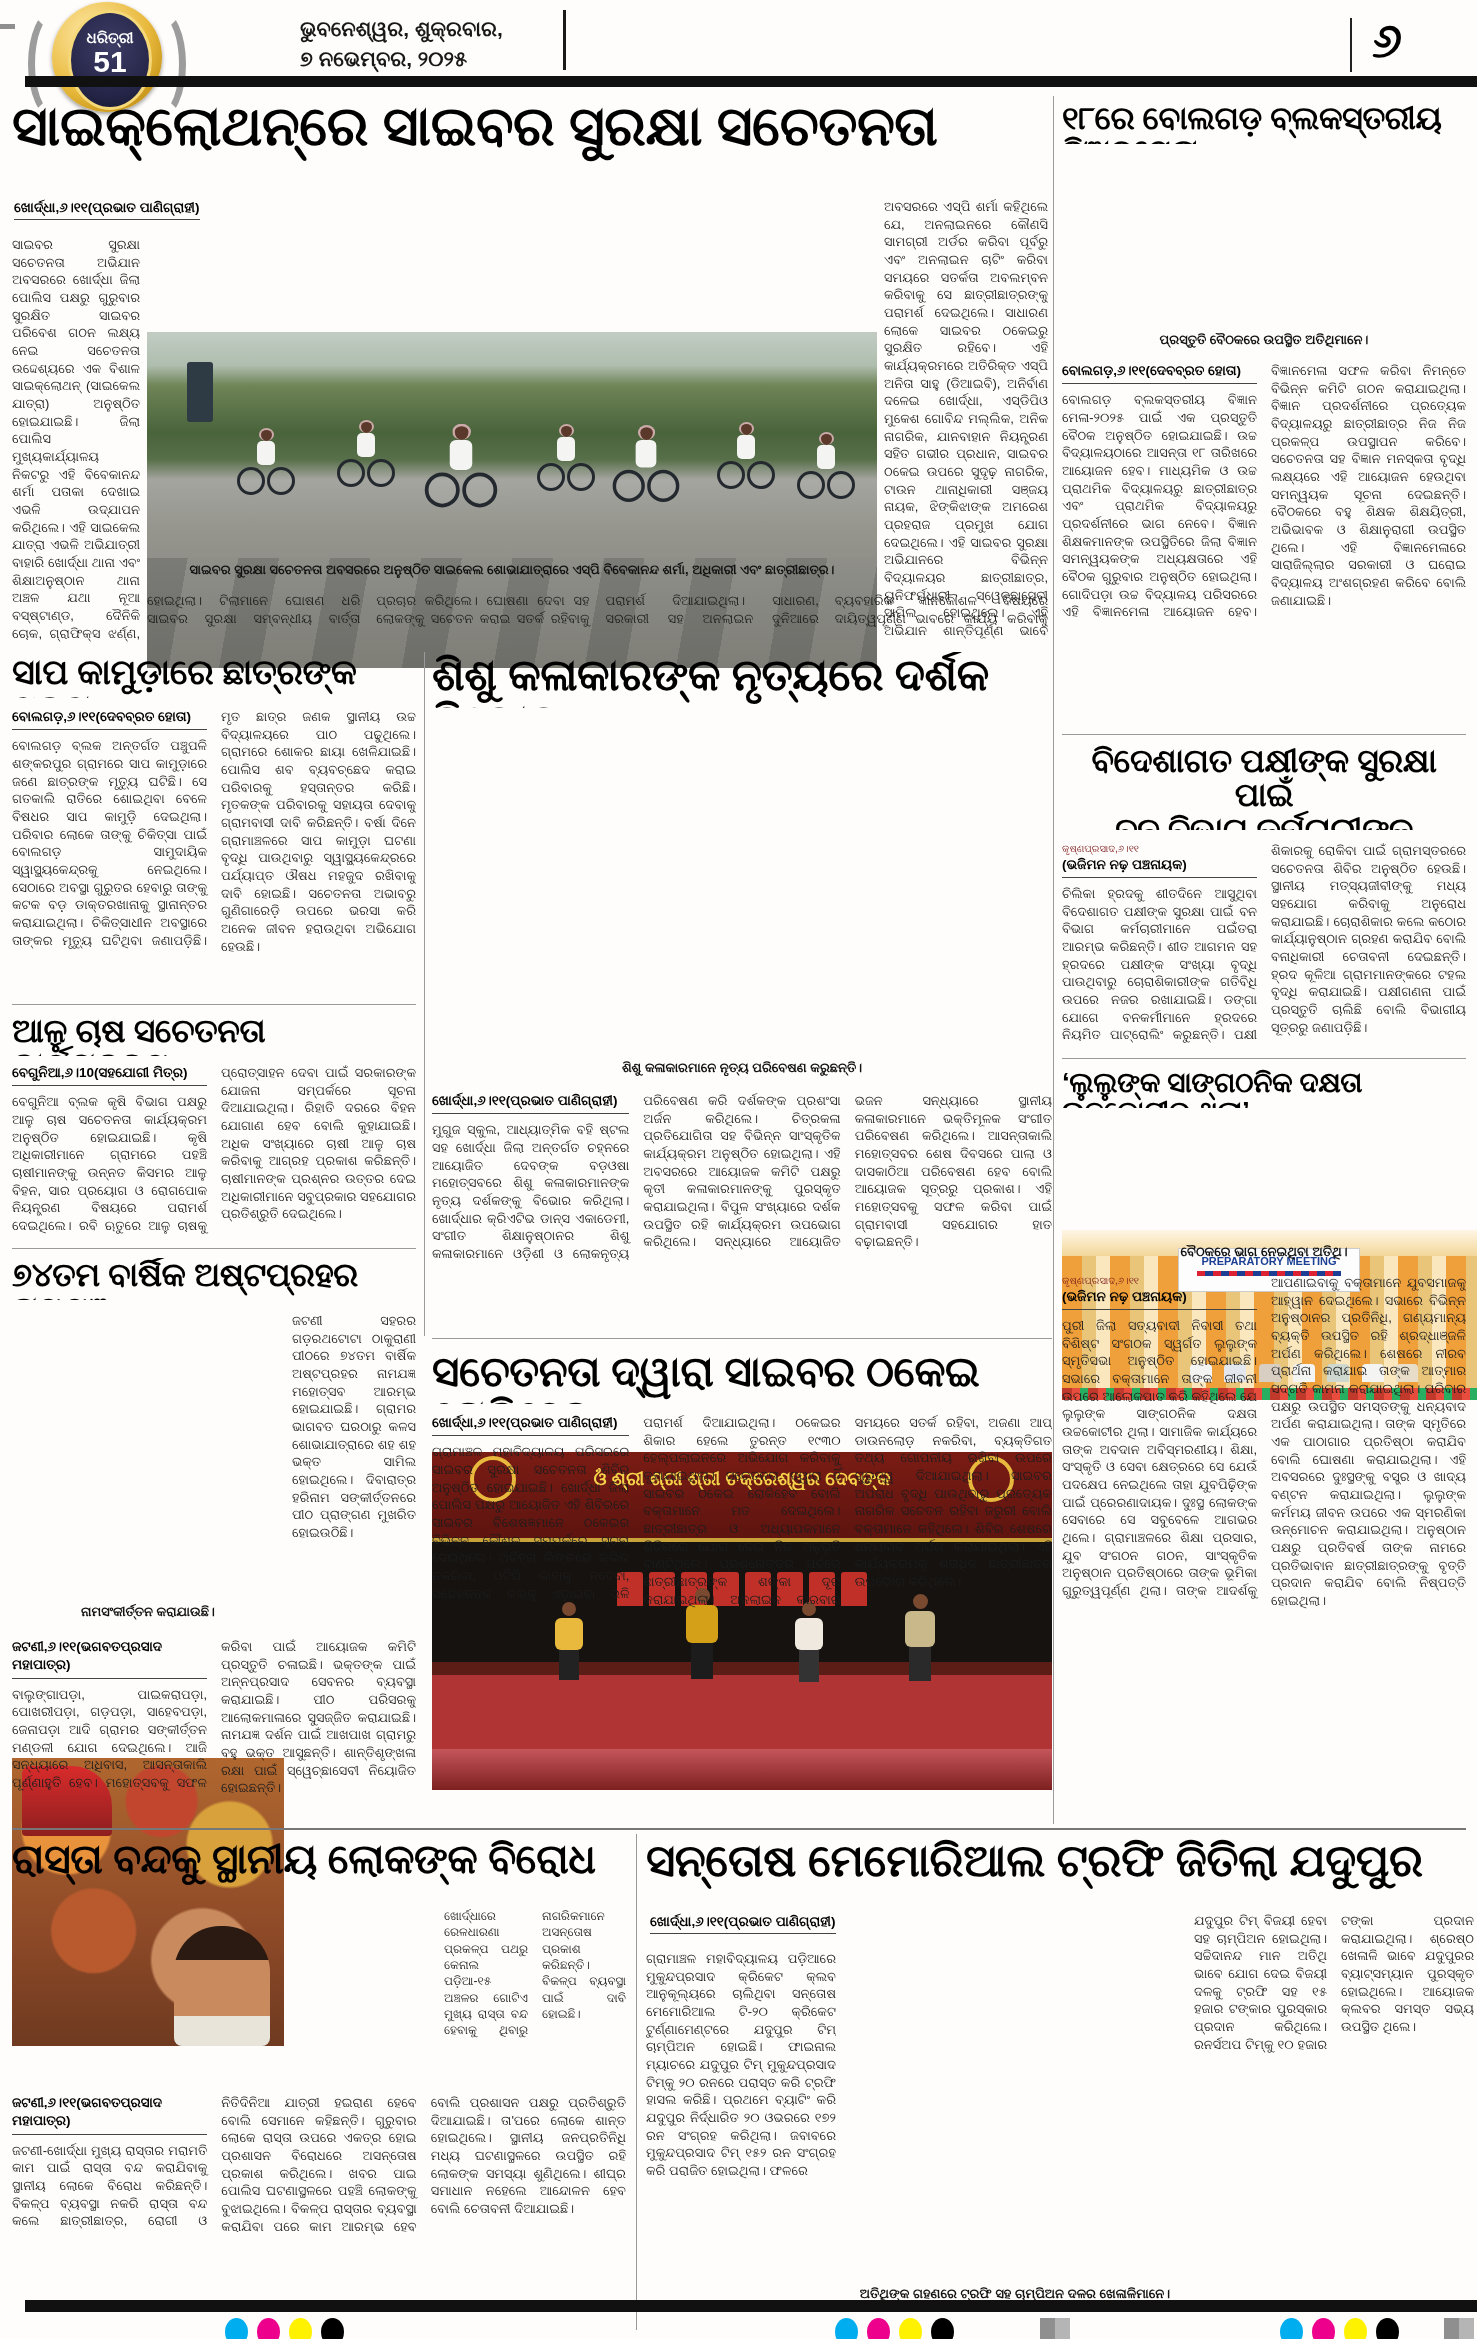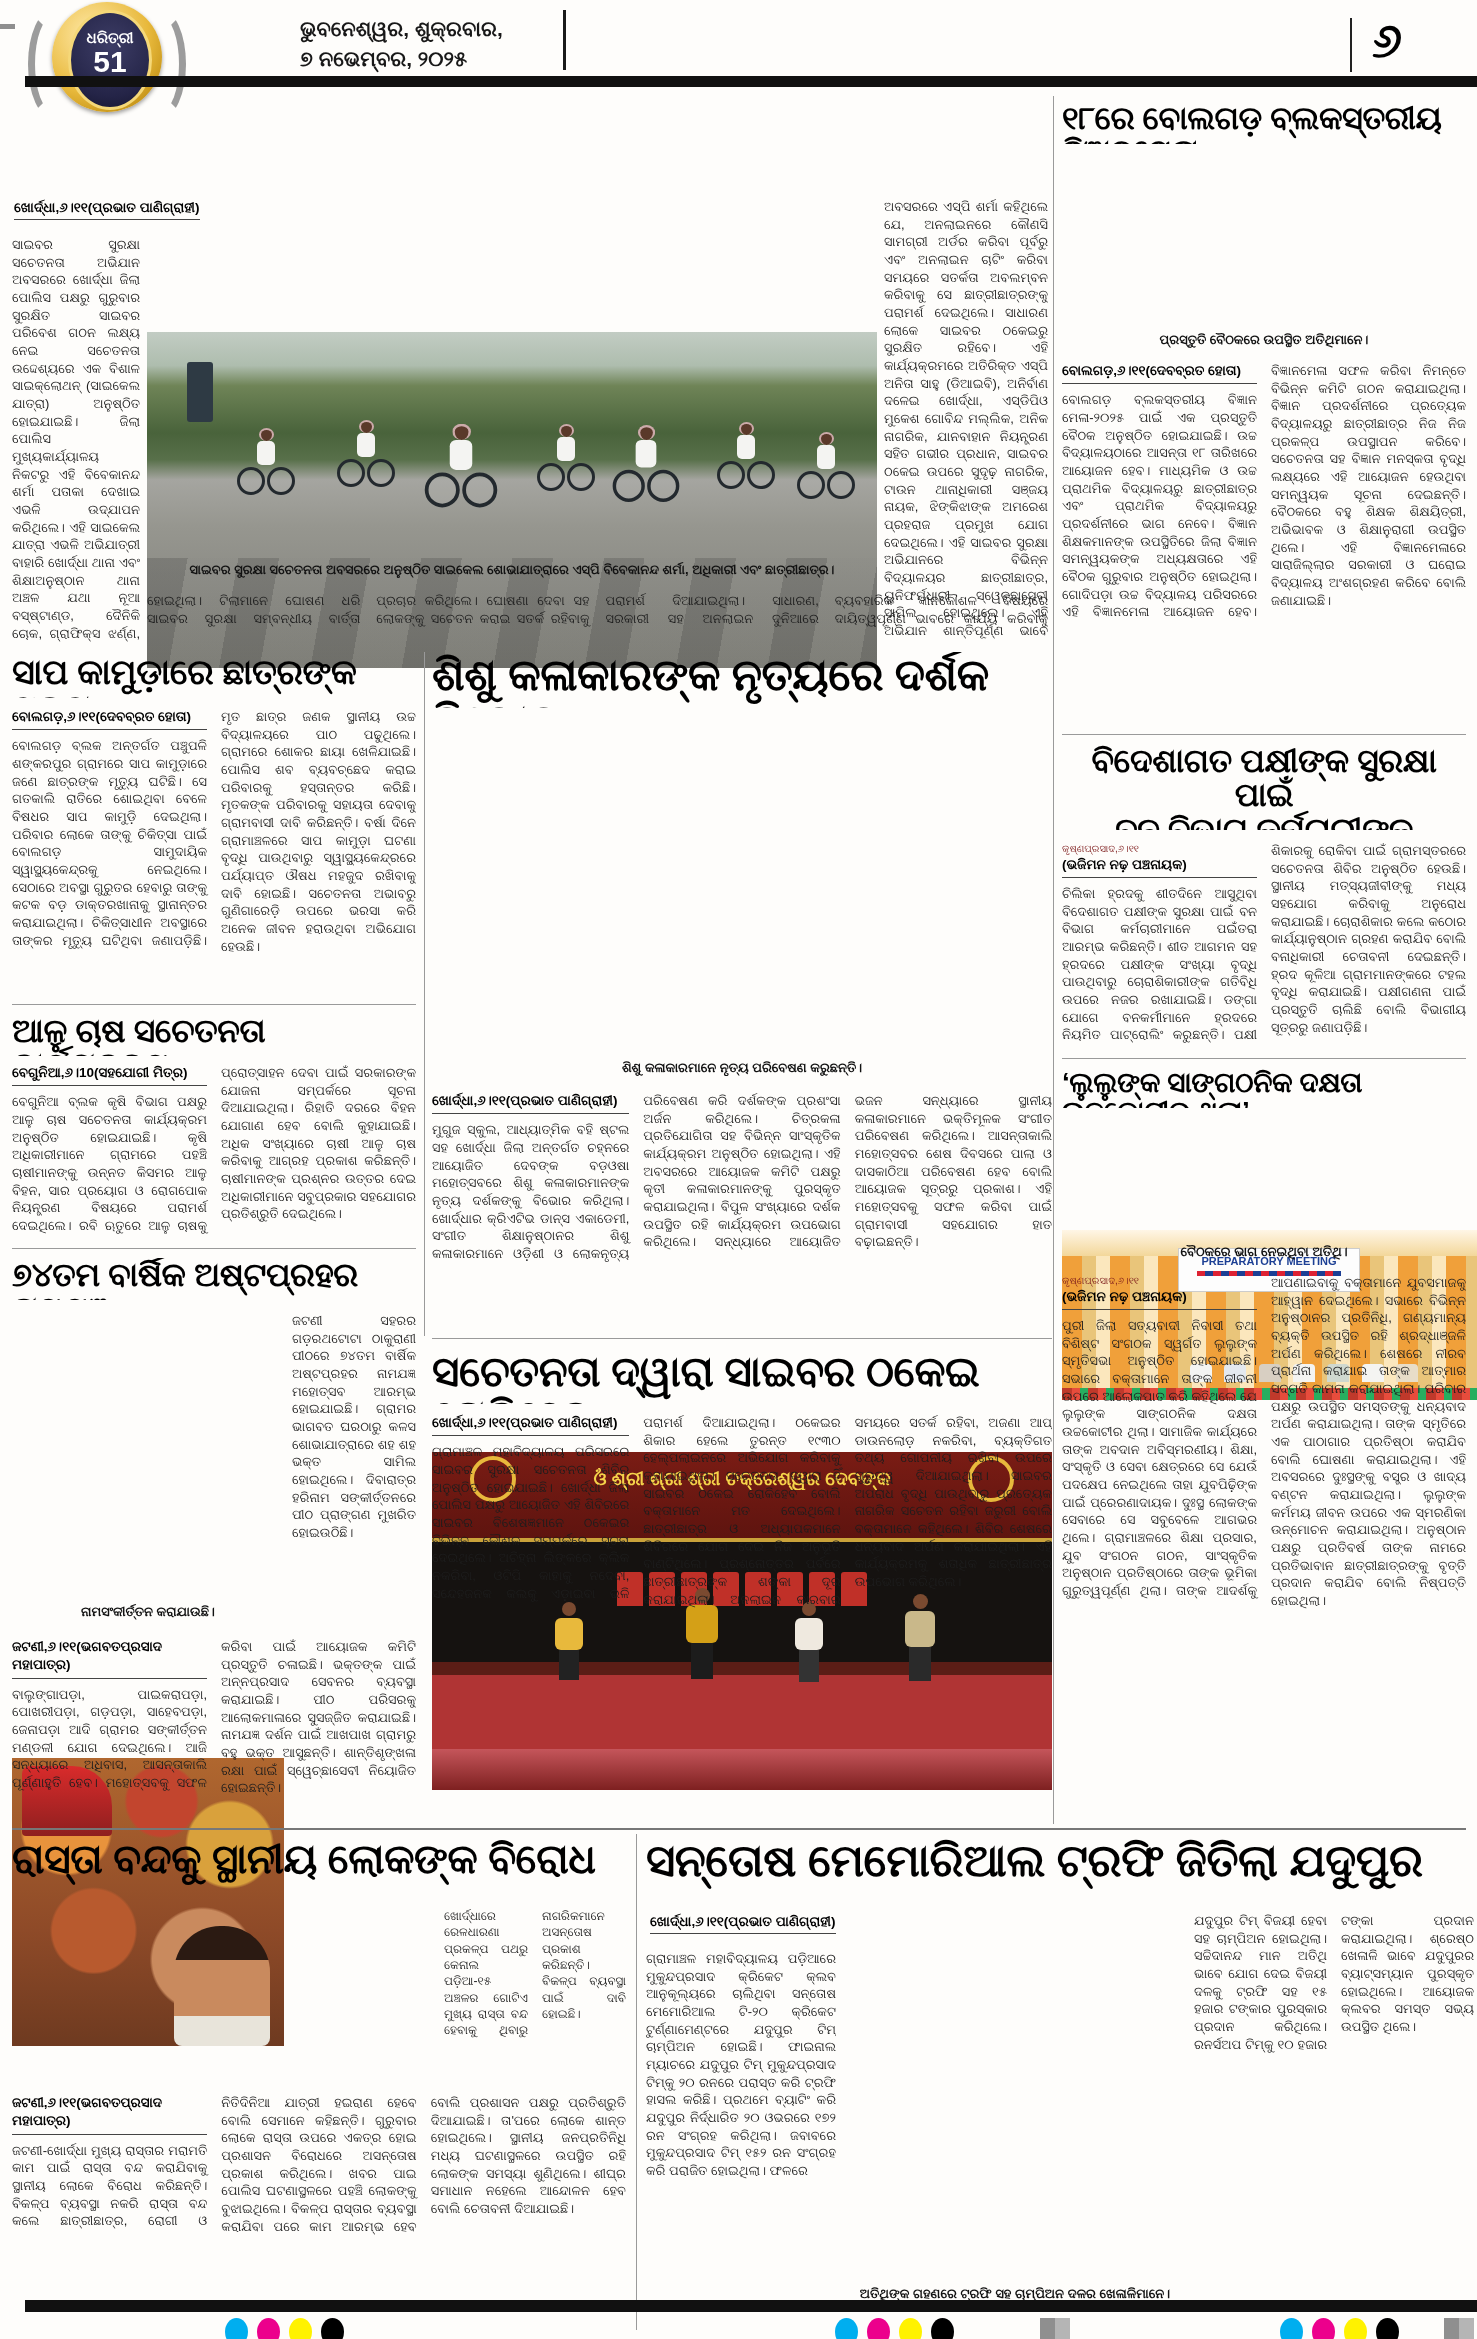--- a/index.html
+++ b/index.html
@@ -73,20 +73,21 @@
     <div>ଭୁବନେଶ୍ୱର, ଶୁକ୍ରବାର,</div>
     <div>୭ ନଭେମ୍ବର, ୨୦୨୫</div>
   </div>
   <div class="abs" style="left:563px;top:10px;width:3px;height:60px;background:#1a1a1a;"></div>
 
   <div class="abs" style="left:1350px;top:18px;width:2px;height:54px;background:#222;"></div>
   <div class="abs hl" style="left:1372px;top:16px;width:80px;font-size:48px;">୬</div>
 
   <div class="abs blackbar" style="left:25px;top:76px;width:1452px;height:11px;"></div>
 
+  <div class="abs hl" style="left:12px;top:98px;width:1036px;height:80px;font-size:55px;">ସାଇକ୍ଲୋଥନ୍‌ରେ ସାଇବର ସୁରକ୍ଷା ସଚେତନତା</div>
 
   <div class="abs" style="left:14px;top:198px;width:250px;">
     <span class="bl" style="display:inline-block;">ଖୋର୍ଦ୍ଧା,୬।୧୧(ପ୍ରଭାତ ପାଣିଗ୍ରାହୀ)</span>
   </div>
 
   <div class="abs bt" style="left:12px;top:236px;width:128px;height:408px;">ସାଇବର ସୁରକ୍ଷା ସଚେତନତା ଅଭିଯାନ ଅବସରରେ ଖୋର୍ଦ୍ଧା ଜିଲା ପୋଲିସ ପକ୍ଷରୁ ଗୁରୁବାର ସୁରକ୍ଷିତ ସାଇବର ପରିବେଶ ଗଠନ ଲକ୍ଷ୍ୟ ନେଇ ସଚେତନତା ଉଦ୍ଦେଶ୍ୟରେ ଏକ ବିଶାଳ ସାଇକ୍ଲୋଥନ୍ (ସାଇକେଲ ଯାତ୍ରା) ଅନୁଷ୍ଠିତ ହୋଇଯାଇଛି। ଜିଲା ପୋଲିସ ମୁଖ୍ୟକାର୍ଯ୍ୟାଳୟ ନିକଟରୁ ଏହି ବିବେକାନନ୍ଦ ଶର୍ମା ପତାକା ଦେଖାଇ ଏଭଳି ଉଦ୍‌ଯାପନ କରିଥିଲେ। ଏହି ସାଇକେଲ ଯାତ୍ରା ଏଭଳି ଅଭିଯାତ୍ରୀ ବାହାରି ଖୋର୍ଦ୍ଧା ଥାନା ଏବଂ ଶିକ୍ଷାଅନୁଷ୍ଠାନ ଥାନା ଅଞ୍ଚଳ ଯଥା ନୂଆ ବସ୍‌ଷ୍ଟାଣ୍ଡ, ଦୈନିକି ଚୋକ, ଗ୍ରାଫିକ୍ସ ଝର୍ଣ୍ଣ, ନୟାଗଡ଼ ଚୋକ, ଗ୍ରାଫିକ ଛକ, ଗାନ୍ଧିଛବି ପଡ଼ି, ମୁକୁନ୍ଦପ୍ରସାଦ, ସାମସଗାଡ଼ିଆ ହୋଇ ନଗରପାଳିକା କଚେରି ଠାରେ ଏହି ଅଭିଯାତ୍ରା ଶେଷ ହୋଇଥିଲା।</div>
 
   <div class="abs ph" style="left:147px;top:222px;width:730px;height:336px;
         background:linear-gradient(180deg,#c2ccc3 0%,#aebdae 10%,#6f8457 16%,#49633b 30%,#58704a 38%,#a5a5a0 44%,#96968f 58%,#8a8a84 78%,#7f7f78 100%);">
     <div class="abs" style="left:40px;top:30px;width:26px;height:60px;background:#2e3a44;border-radius:3px;"></div>

